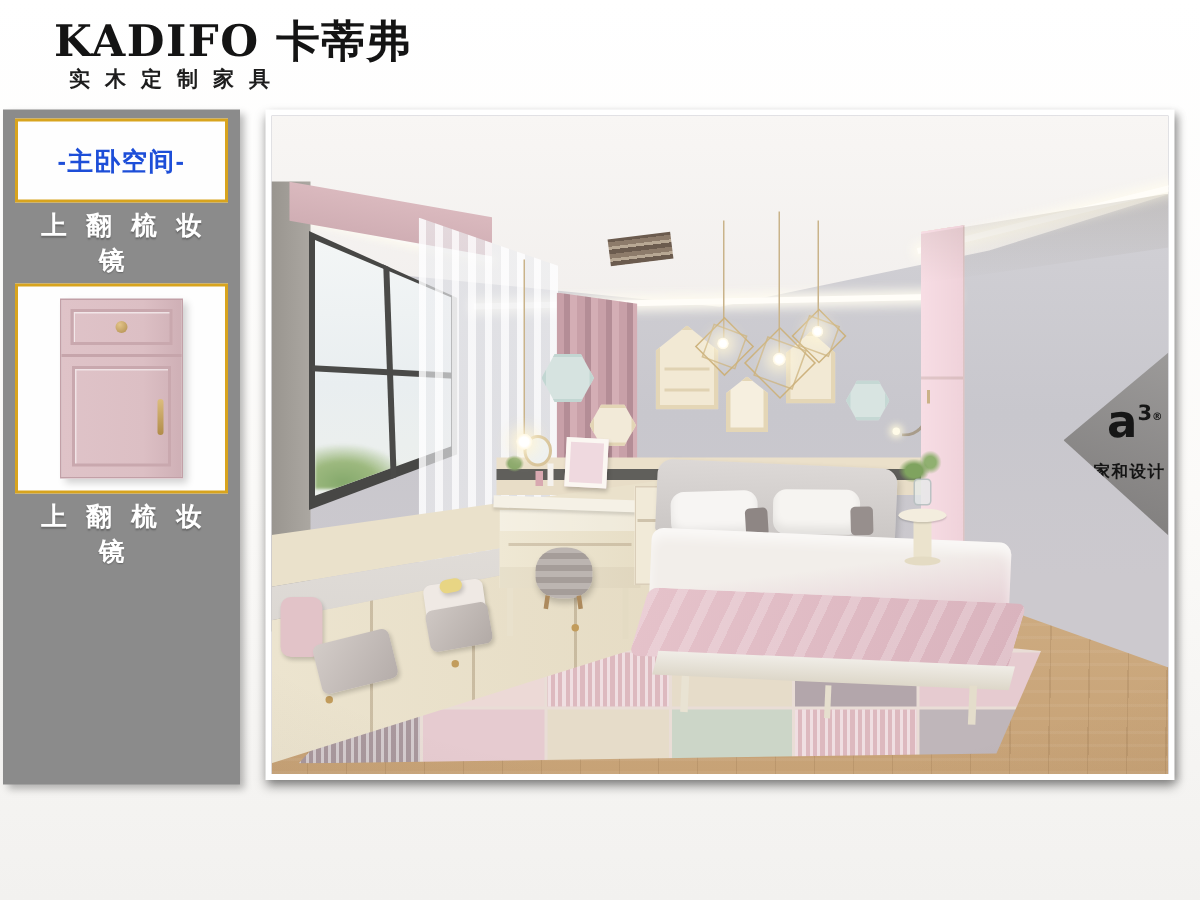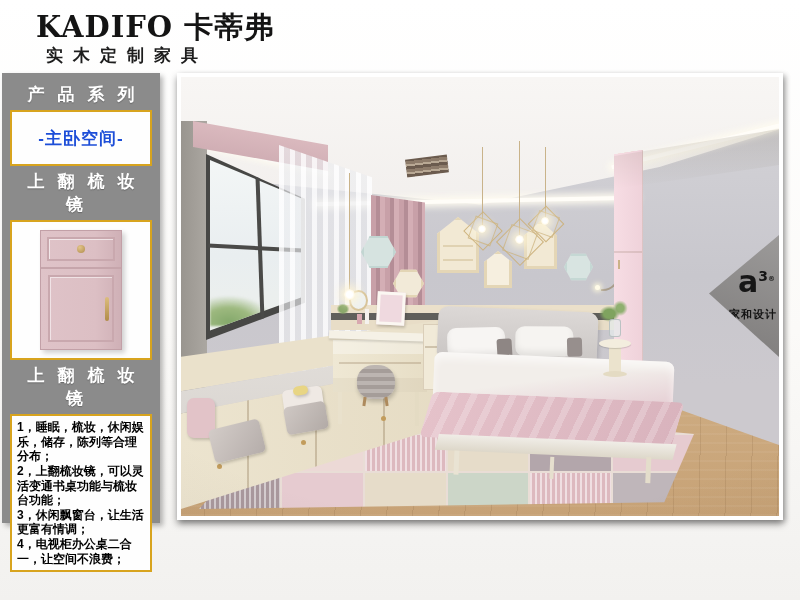--- a/index.html
+++ b/index.html
@@ -12,21 +12,21 @@
   .page{position:absolute;inset:0;}
 
   
   .brand{
     position:absolute;left:36px;top:8px;
     font-family:"DejaVu Serif","Liberation Serif",serif;
     font-weight:700;font-size:29px;color:#141414;letter-spacing:1px;
   }
   .tagline{
     position:absolute;left:46px;top:44px;
-    font-size:17px;font-weight:700;color:#1d1d1d;letter-spacing:10px;
+    font-size:14px;font-weight:700;color:#1d1d1d;letter-spacing:10px;
   }
 
   
   .sidebar{
     position:absolute;left:2px;top:73px;width:158px;height:450px;
     background:#8b8b8b;box-shadow:3px 3px 5px rgba(0,0,0,.28);
     padding:6px 0 0 0;box-sizing:border-box;
   }
   .sec-title{
     color:#fff;font-size:17px;font-weight:700;text-align:center;
@@ -290,46 +290,39 @@
 <body>
 
 <div class="page">
 
   <header>
     <div class="brand">KADIFO 卡蒂弗</div>
     <div class="tagline">实木定制家具</div>
   </header>
 
   <aside class="sidebar">
-    <div class="sec-title">产品系列</div>
     <div class="info-box series-box">
       <span>-主卧空间-</span>
     </div>
 
     <div class="sec-title">上翻梳妆镜</div>
     <div class="info-box door-box">
       <div class="door">
         <div class="drawer">
           <div class="drawer-inset"></div>
           <span class="knob"></span>
         </div>
         <div class="panel">
           <div class="panel-inset"></div>
           <span class="handle"></span>
         </div>
       </div>
     </div>
 
     <div class="sec-title">上翻梳妆镜</div>
-    <div class="info-box points-box">
-      <p>1，睡眠，梳妆，休闲娱乐，储存，陈列等合理分布；</p>
-      <p>2，上翻梳妆镜，可以灵活变通书桌功能与梳妆台功能；</p>
-      <p>3，休闲飘窗台，让生活更富有情调；</p>
-      <p>4，电视柜办公桌二合一，让空间不浪费；</p>
-    </div>
   </aside>
 
   <figure class="photo">
     <div class="scene">
 
       <div class="wallback"></div>
       <div class="tray"></div>
       <div class="ceiling"></div>
       <div class="coveglow1"></div>
       <div class="coveglow2"></div>

